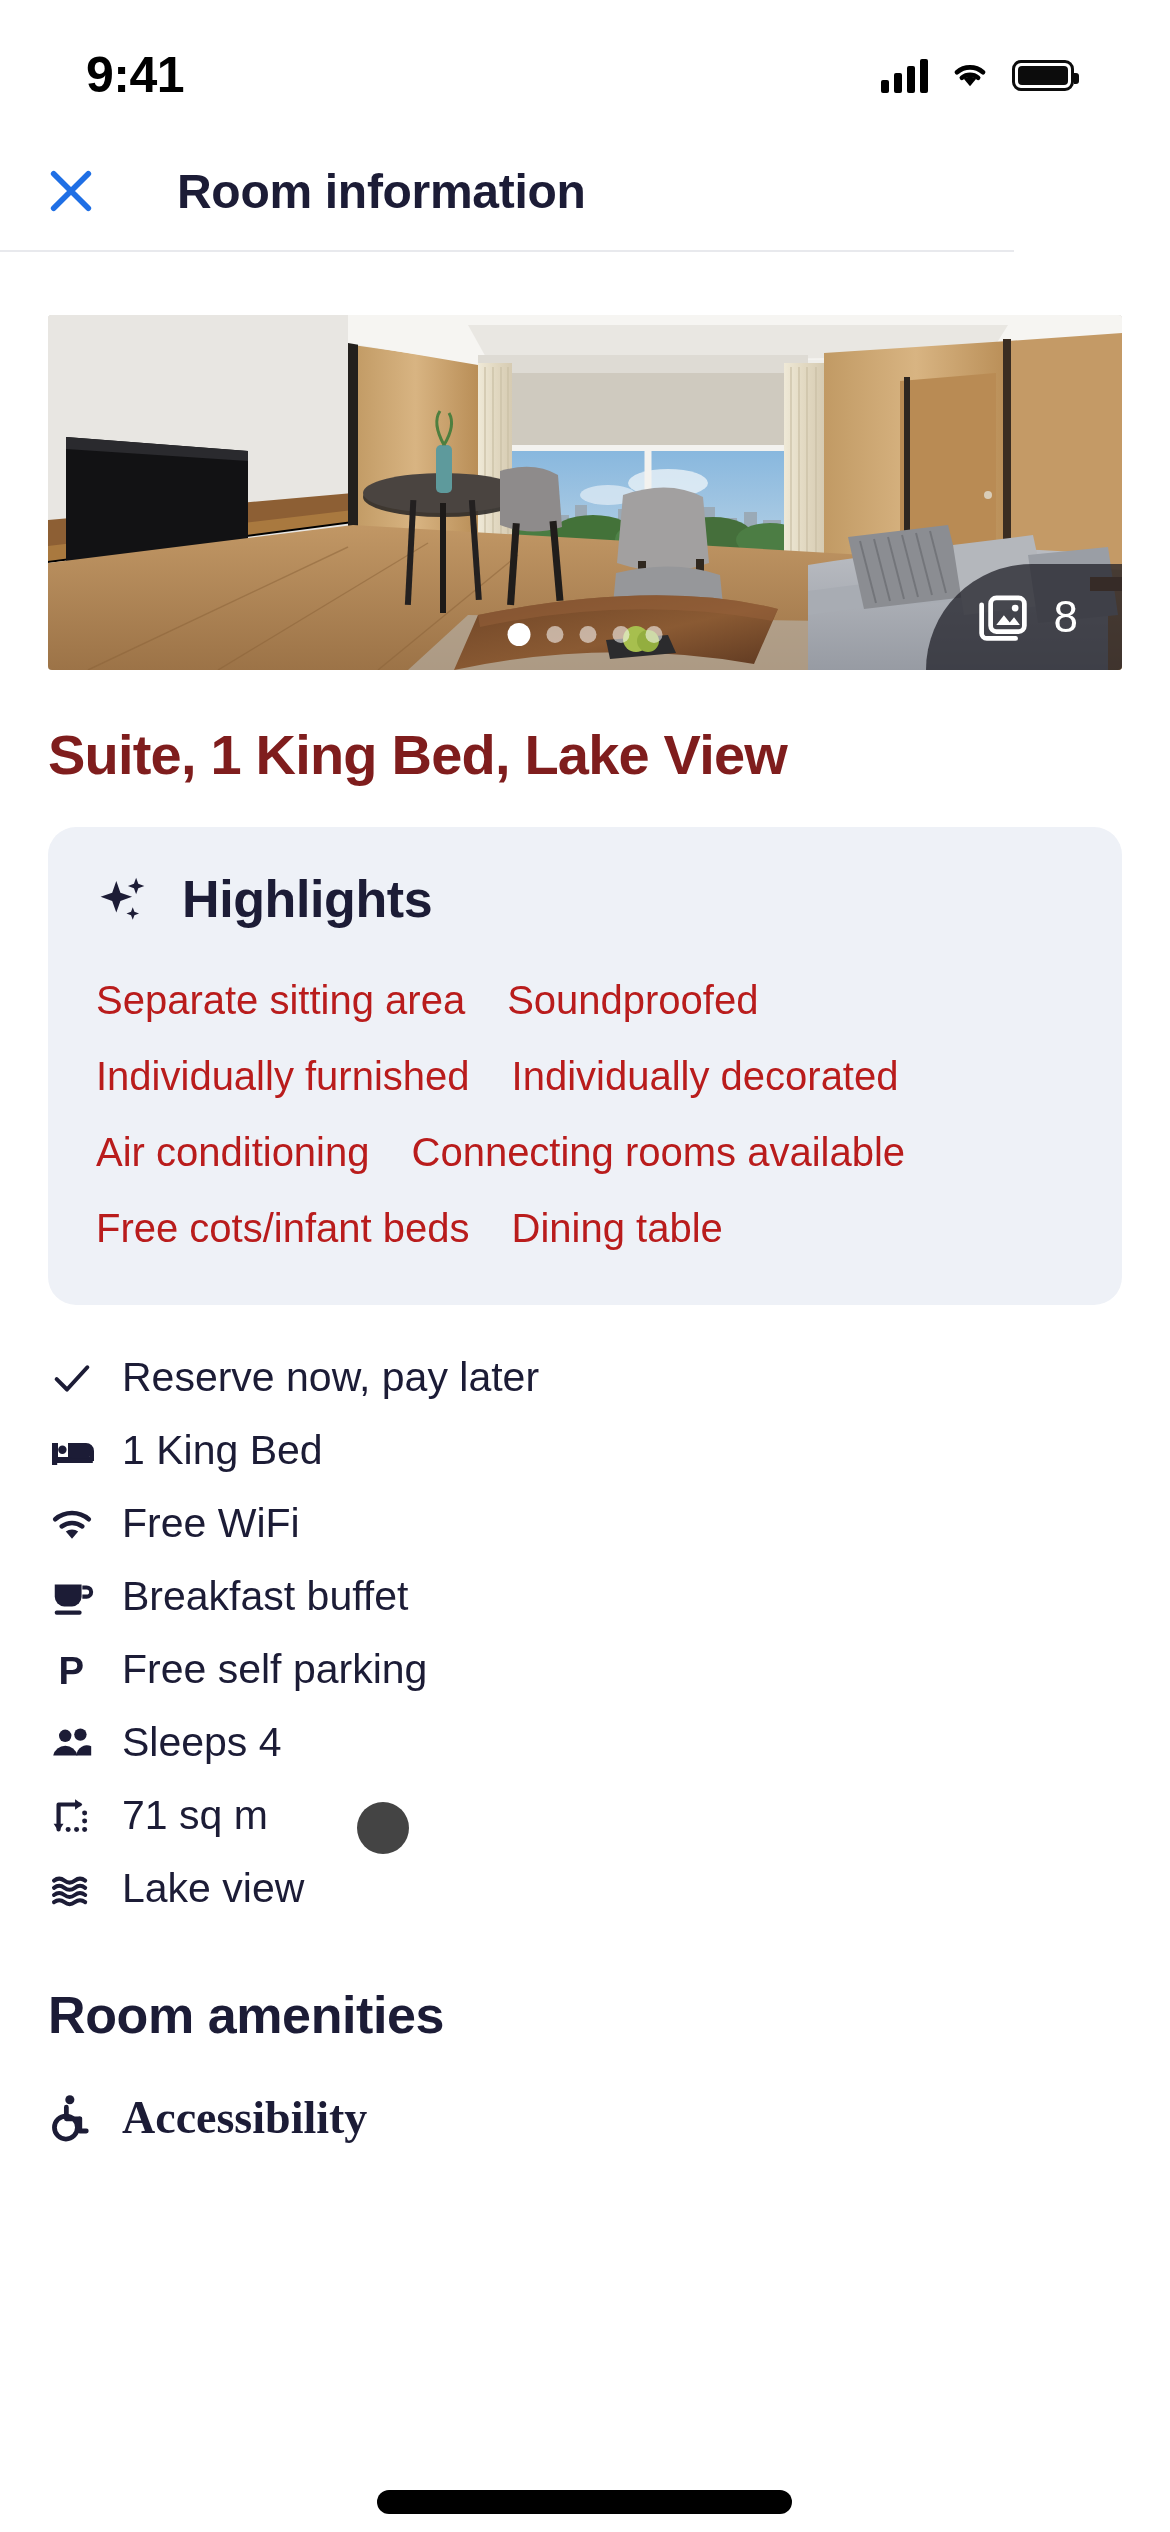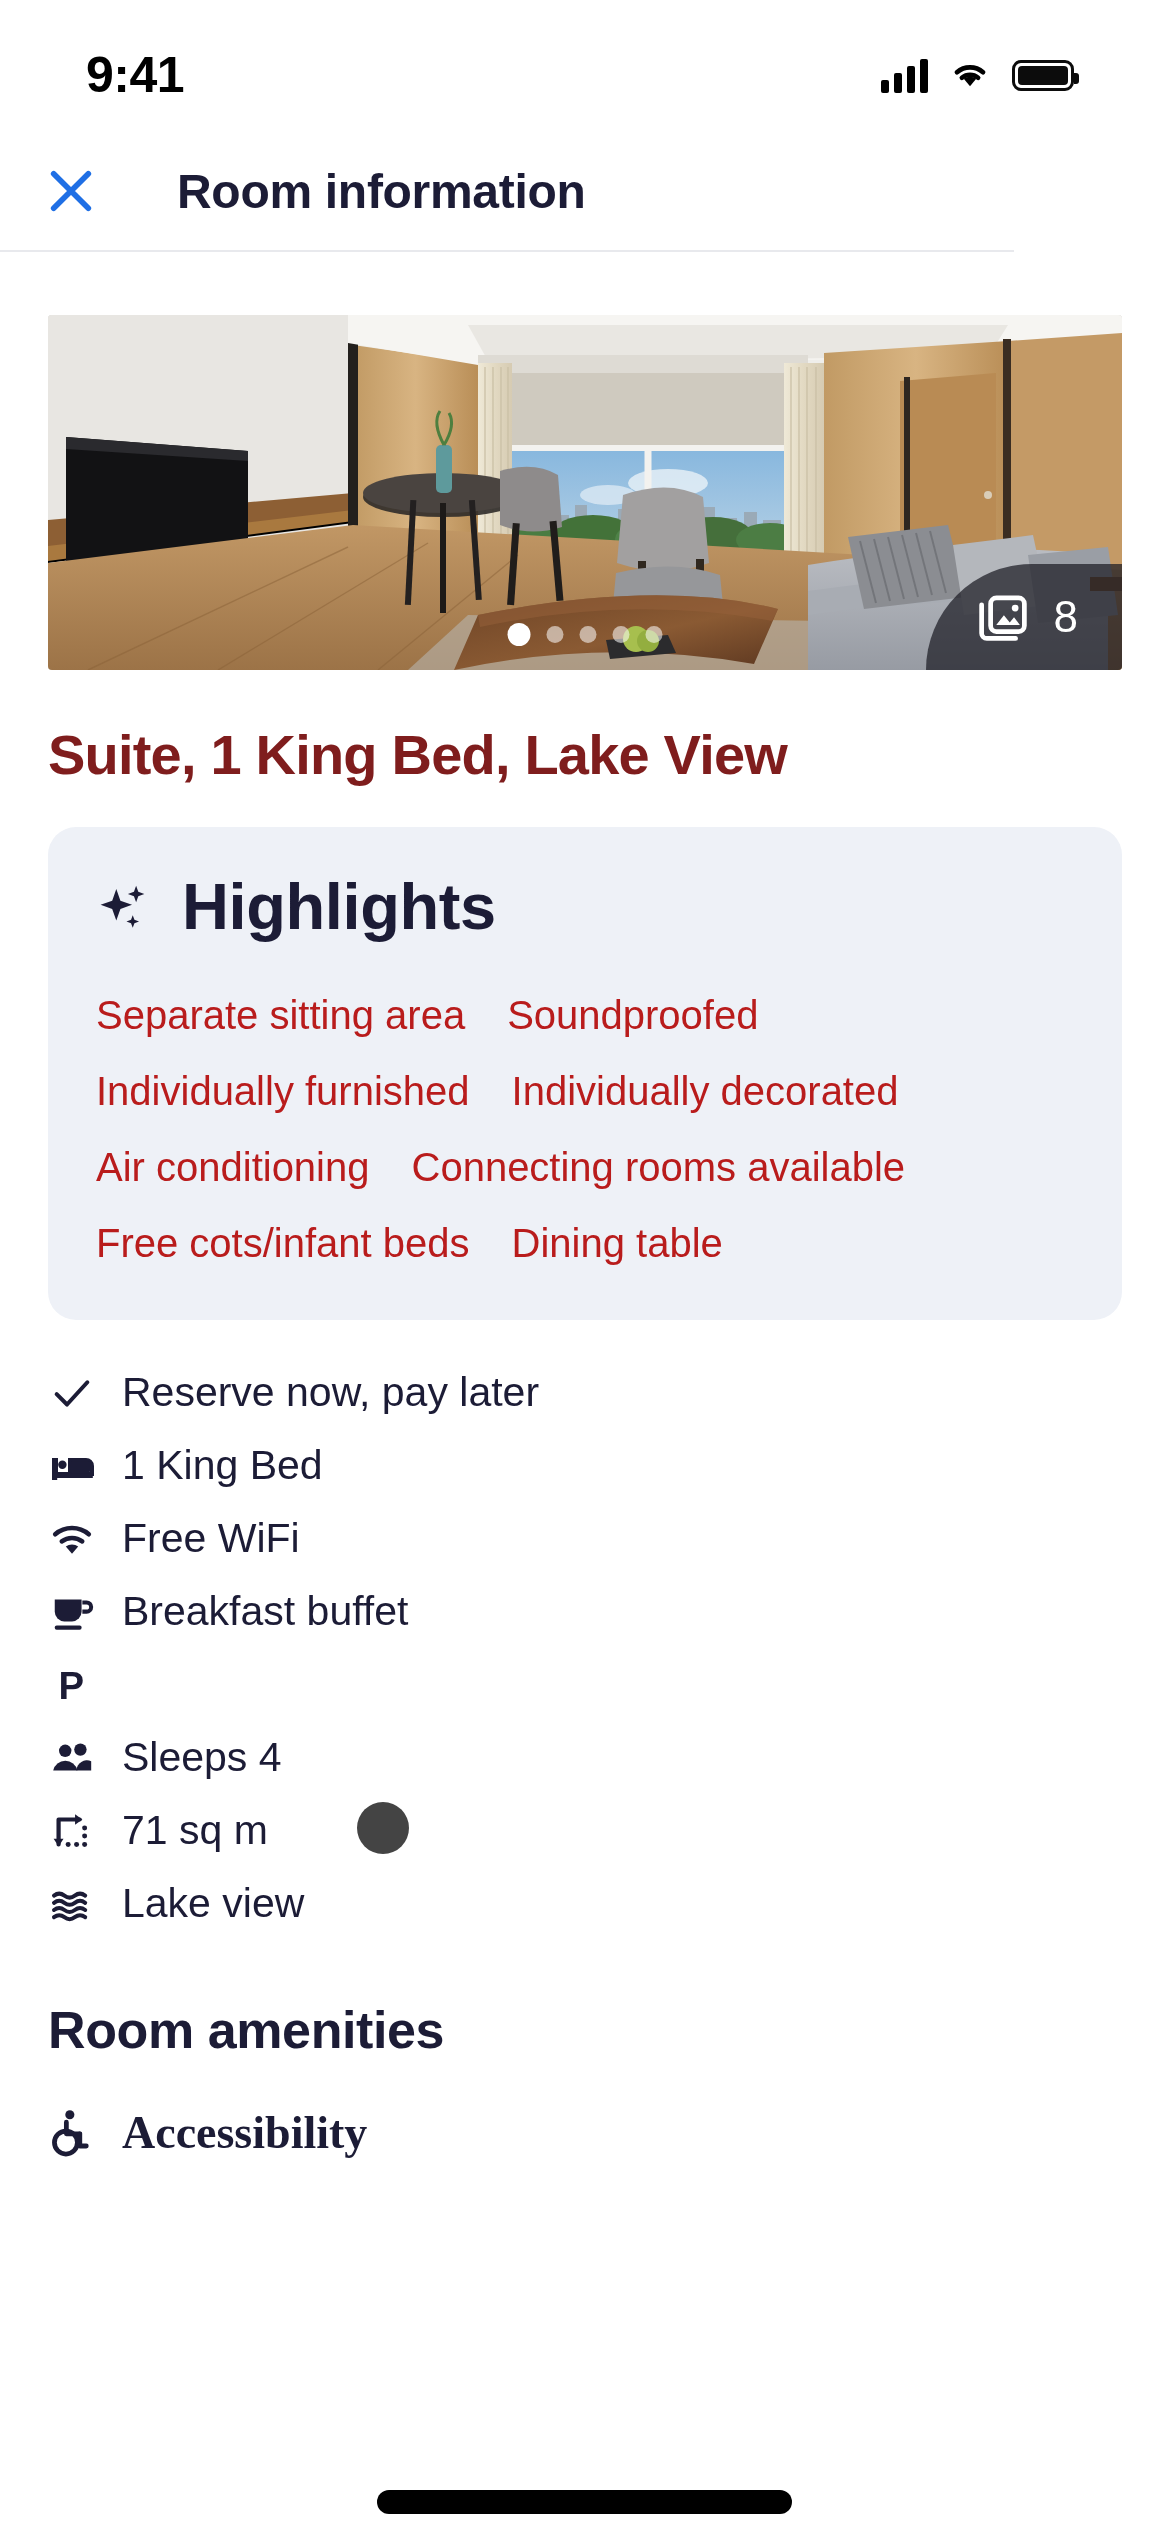--- a/index.html
+++ b/index.html
@@ -80,21 +80,21 @@
     margin:52px 48px 0 48px;
     font-size:56px; font-weight:700; color:#7f1d1d; letter-spacing:-0.8px;
   }
 
   
   .highlights {
     margin:40px 48px 0 48px; background:#eef1f7;
     border-radius:28px; padding:42px 48px 46px 48px;
   }
   .hl-head { display:flex; align-items:center; gap:28px; margin-bottom:40px; }
-  .hl-title { font-size:65px; font-weight:700; color:#1c1c36; letter-spacing:-0.4px; }
+  .hl-title { font-size:52px; font-weight:700; color:#1c1c36; letter-spacing:-0.4px; }
   .hl-tags { display:flex; flex-wrap:wrap; column-gap:42px; row-gap:14px; }
   .hl-tag { font-size:40px; color:#b91c1c; line-height:1.55; white-space:nowrap; }
 
   
   .amenities { margin:36px 48px 0 36px; }
   .am-row { display:flex; align-items:center; height:73px; }
   .am-ico { width:72px; flex:0 0 72px; display:flex; align-items:center; justify-content:center; }
   .am-label { font-size:41px; color:#1c1c36; margin-left:14px; }
 
   
@@ -406,20 +406,21 @@
         </span>
         <span class="am-label">Breakfast buffet</span>
       </div>
 
       <div class="am-row">
         <span class="am-ico">
           <svg width="46" height="46" viewBox="0 0 24 24">
             <text x="5" y="19.5" font-family="Liberation Sans, sans-serif" font-size="20" font-weight="bold" fill="#1c1c36">P</text>
           </svg>
         </span>
+        <span class="am-label">Free self parking</span>
       </div>
 
       <div class="am-row">
         <span class="am-ico">
           <svg width="48" height="48" viewBox="0 0 24 24">
             <circle cx="8.6" cy="8.4" r="3.1" fill="#1c1c36"></circle>
             <circle cx="16.2" cy="7.8" r="3.1" fill="#1c1c36"></circle>
             <path d="M2.6 18.2 a6.2 6.2 0 0 1 12.1 0 Z" fill="#1c1c36"></path>
             <path d="M14.2 18.2 a5.3 5.3 0 0 1 7.4 -4.6 l0 4.6 Z" fill="#1c1c36"></path>
           </svg>

